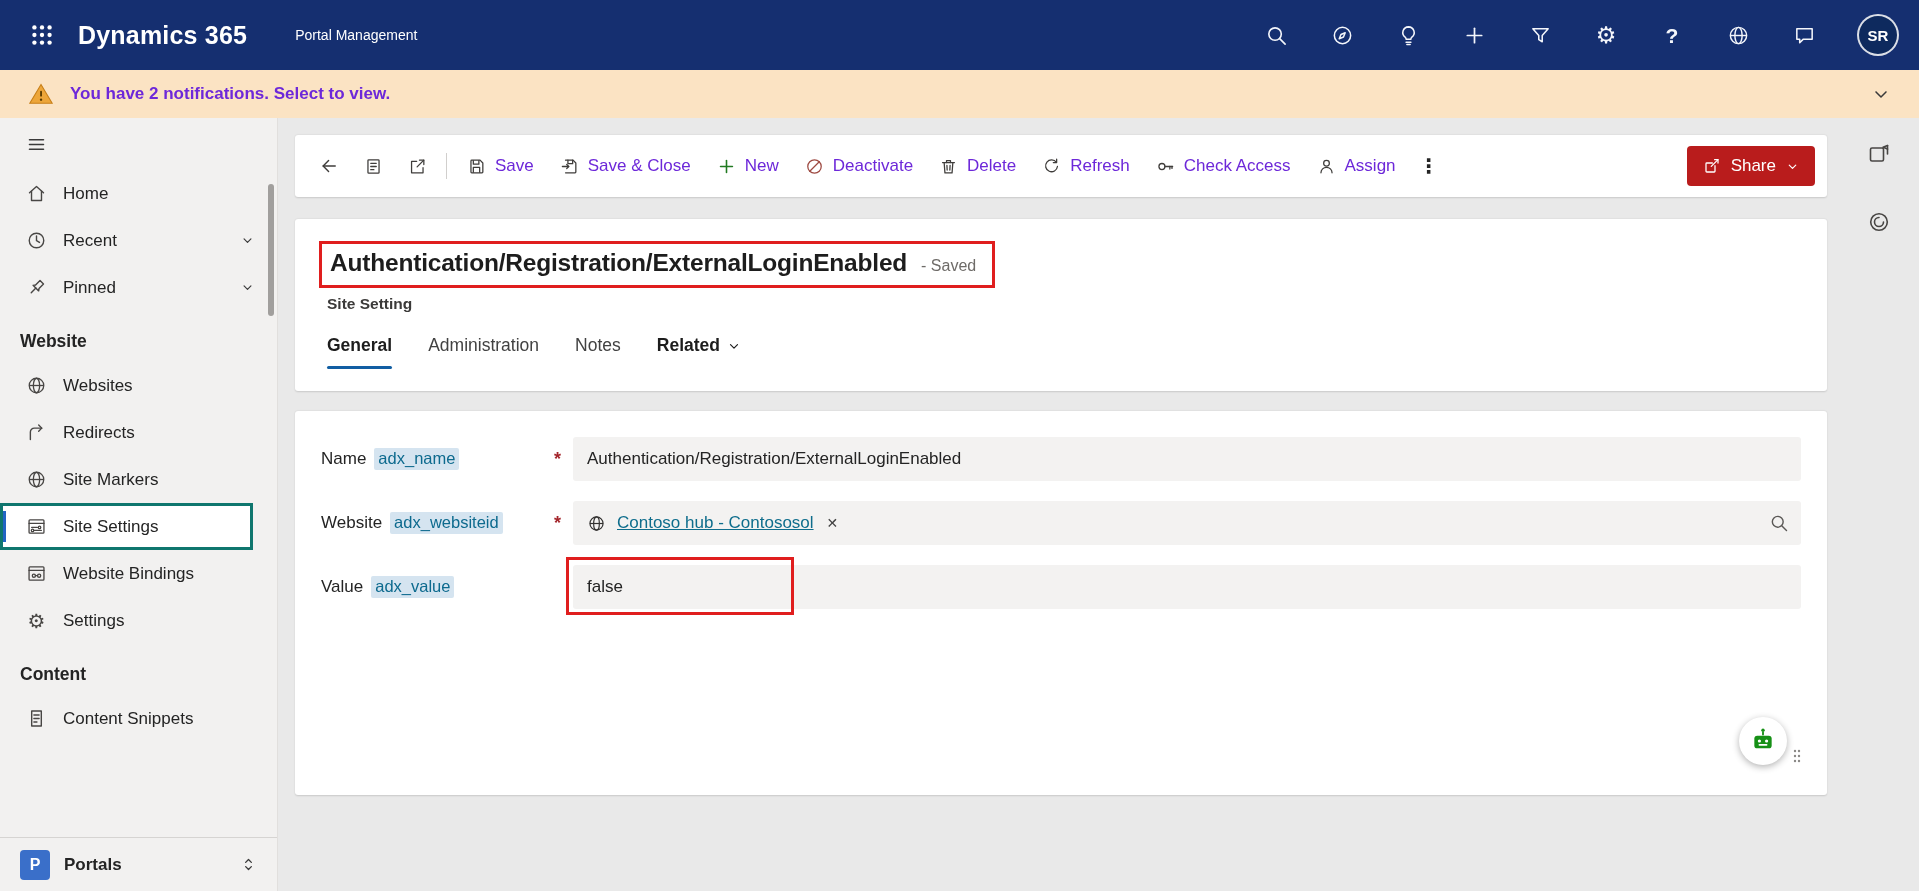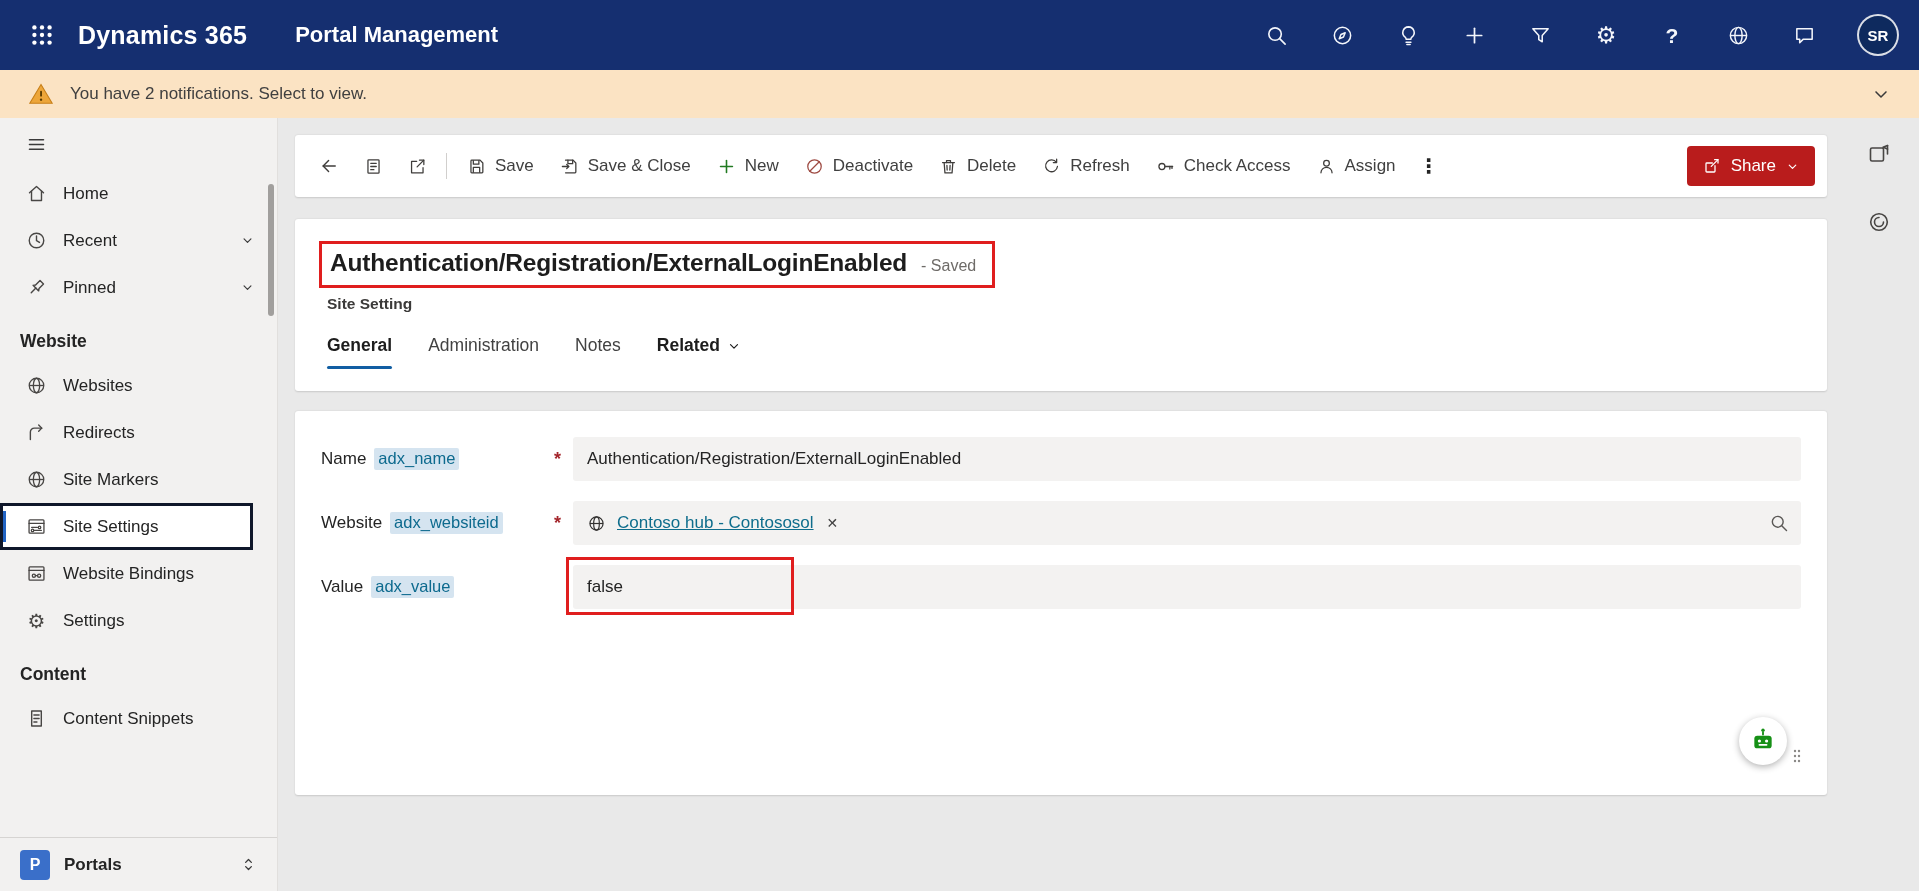--- a/index.html
+++ b/index.html
@@ -12,37 +12,37 @@
   button{background:none;border:none;padding:0;font:inherit;color:inherit;cursor:pointer;}
   .app{width:1919px;height:891px;display:flex;flex-direction:column;}
 
   
   .topbar{
     height:70px;flex:0 0 70px;background:#152f70;color:#fff;
     display:flex;align-items:center;padding:0 20px;box-sizing:border-box;
   }
   .waffle{width:44px;height:44px;display:flex;align-items:center;justify-content:center;}
   .brand{font-size:25px;font-weight:700;margin-left:14px;letter-spacing:.2px;white-space:nowrap;}
-  .appname{font-size:22px;font-weight:700;margin-left:48px;white-space:nowrap;}
+  .appname{font-size:14px;font-weight:400;margin-left:48px;white-space:nowrap;}
   .top-icons{margin-left:auto;display:flex;align-items:center;gap:40px;}
   .top-icons .tbtn{display:flex;align-items:center;justify-content:center;width:26px;height:26px;color:#f4f6fb;}
   .glyph-gear{font-size:23px;line-height:1;}
   .glyph-q{font-size:21px;font-weight:600;line-height:1;}
   .avatar{
     width:42px;height:42px;border-radius:50%;background:#0e2a5e;
     border:2px solid rgba(255,255,255,.85);box-sizing:border-box;
     display:flex;align-items:center;justify-content:center;
     font-size:15px;font-weight:700;color:#fff;
   }
 
   
   .notifbar{
     height:48px;flex:0 0 48px;background:#fbe3c3;
     display:flex;align-items:center;padding:0 28px;box-sizing:border-box;gap:16px;
-    font-size:17px;font-weight:400;color:#404040;
+    font-size:17px;font-weight:700;color:#6d28d9;
   }
   .notifbar .chev{margin-left:auto;color:#3a3a3a;}
 
   
   .body-row{flex:1;display:flex;min-height:0;}
 
   
   .sidebar{
     width:278px;flex:0 0 278px;background:#f2f1f0;border-right:1px solid #e1dfdd;
     display:flex;flex-direction:column;position:relative;box-sizing:border-box;
@@ -53,21 +53,21 @@
     height:47px;display:flex;align-items:center;gap:16px;
     padding-left:26px;font-size:17px;color:#242424;text-align:left;width:100%;
     box-sizing:border-box;
   }
   .nav-item .nicon{width:21px;height:21px;display:flex;align-items:center;justify-content:center;color:#484644;flex:0 0 21px;}
   .nav-item .nchev{margin-left:auto;margin-right:22px;color:#3a3a3a;}
   .sec-header{padding:20px 0 10px 20px;font-size:17.5px;font-weight:700;color:#242424;}
   .nav-item.selected{
     background:#ffffff;position:relative;
     width:calc(100% - 24px);
-    border:3px solid #0f172a;
+    border:3px solid #0f766e;
     padding-left:23px;
   }
   .nav-item.selected::before{
     content:"";position:absolute;left:0;top:5px;bottom:5px;width:3px;background:#2264c4;
   }
   .glyph-gear-dark{font-size:20px;line-height:1;color:#484644;}
   .sb-footer{
     margin-top:auto;height:54px;border-top:1px solid #d6d4d2;
     display:flex;align-items:center;gap:14px;padding:0 20px;box-sizing:border-box;width:100%;
   }
@@ -77,21 +77,21 @@
   }
   .sb-footer .flabel{font-size:17px;font-weight:700;color:#242424;}
   .sb-footer .unfold{margin-left:auto;color:#3a3a3a;}
 
   
   .main{flex:1;position:relative;background:#e9e9e9;padding:17px 92px 0 17px;box-sizing:border-box;min-width:0;}
   .card{background:#fff;border-radius:3px;box-shadow:0 0.6px 1.8px rgba(0,0,0,.14);}
 
   
   .cmdbar{height:62px;display:flex;align-items:center;padding:0 12px;box-sizing:border-box;}
-  .cmd-btn{display:flex;align-items:center;gap:9px;padding:0 13px;height:44px;border-radius:3px;font-size:17px;color:#404040;white-space:nowrap;text-align:center;}
+  .cmd-btn{display:flex;align-items:center;gap:9px;padding:0 13px;height:44px;border-radius:3px;font-size:17px;color:#6d28d9;white-space:nowrap;text-align:center;}
   .cmd-btn .cicon{width:19px;height:19px;display:flex;align-items:center;justify-content:center;color:#3f3d3b;flex:0 0 19px;}
   .cmd-ibtn{width:44px;height:44px;display:flex;align-items:center;justify-content:center;color:#3f3d3b;border-radius:3px;}
   .cmd-divider{width:1px;height:26px;background:#d1cfcd;margin:0 7px;}
   .cicon.green{color:#217a21;}
   .cicon.redish{color:#9e4a42;}
   .ellipsis-btn{width:40px;height:44px;display:flex;align-items:center;justify-content:center;font-size:20px;font-weight:700;color:#242424;}
   .share-btn{
     margin-left:auto;height:40px;background:#b91c1c;color:#fff;border-radius:4px;
     display:flex;align-items:center;gap:10px;padding:0 16px;font-size:17px;
   }

